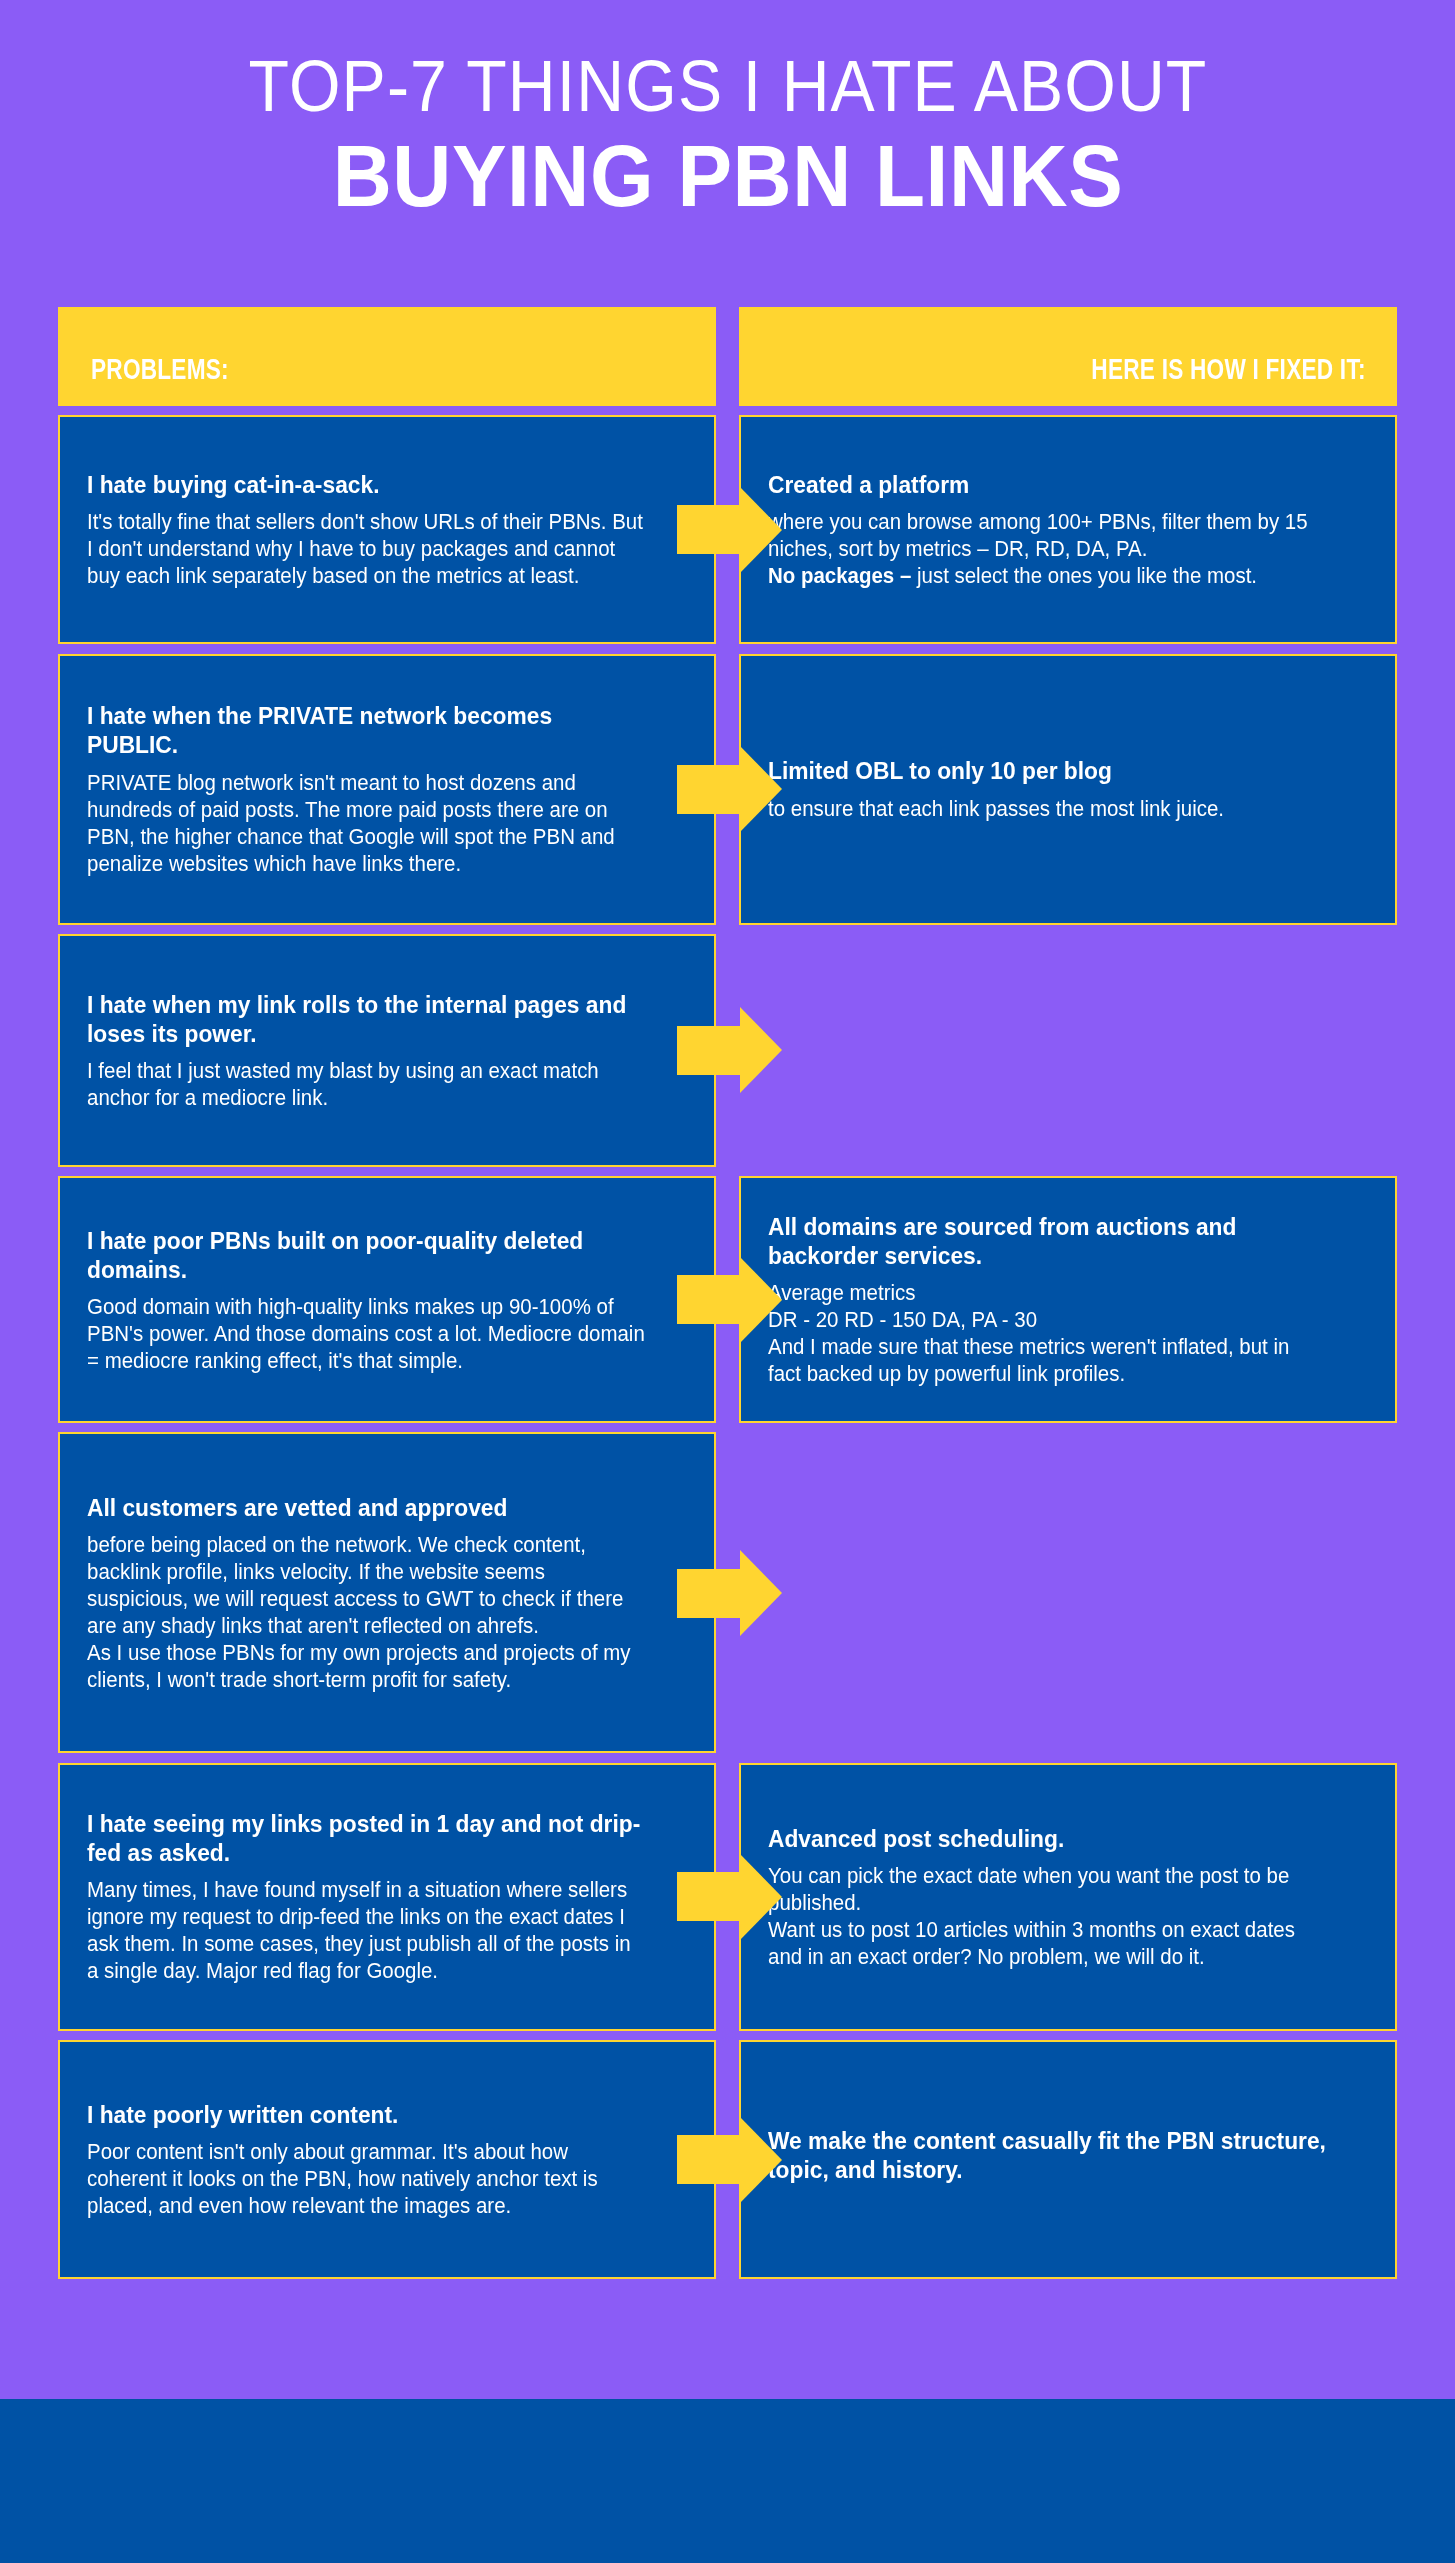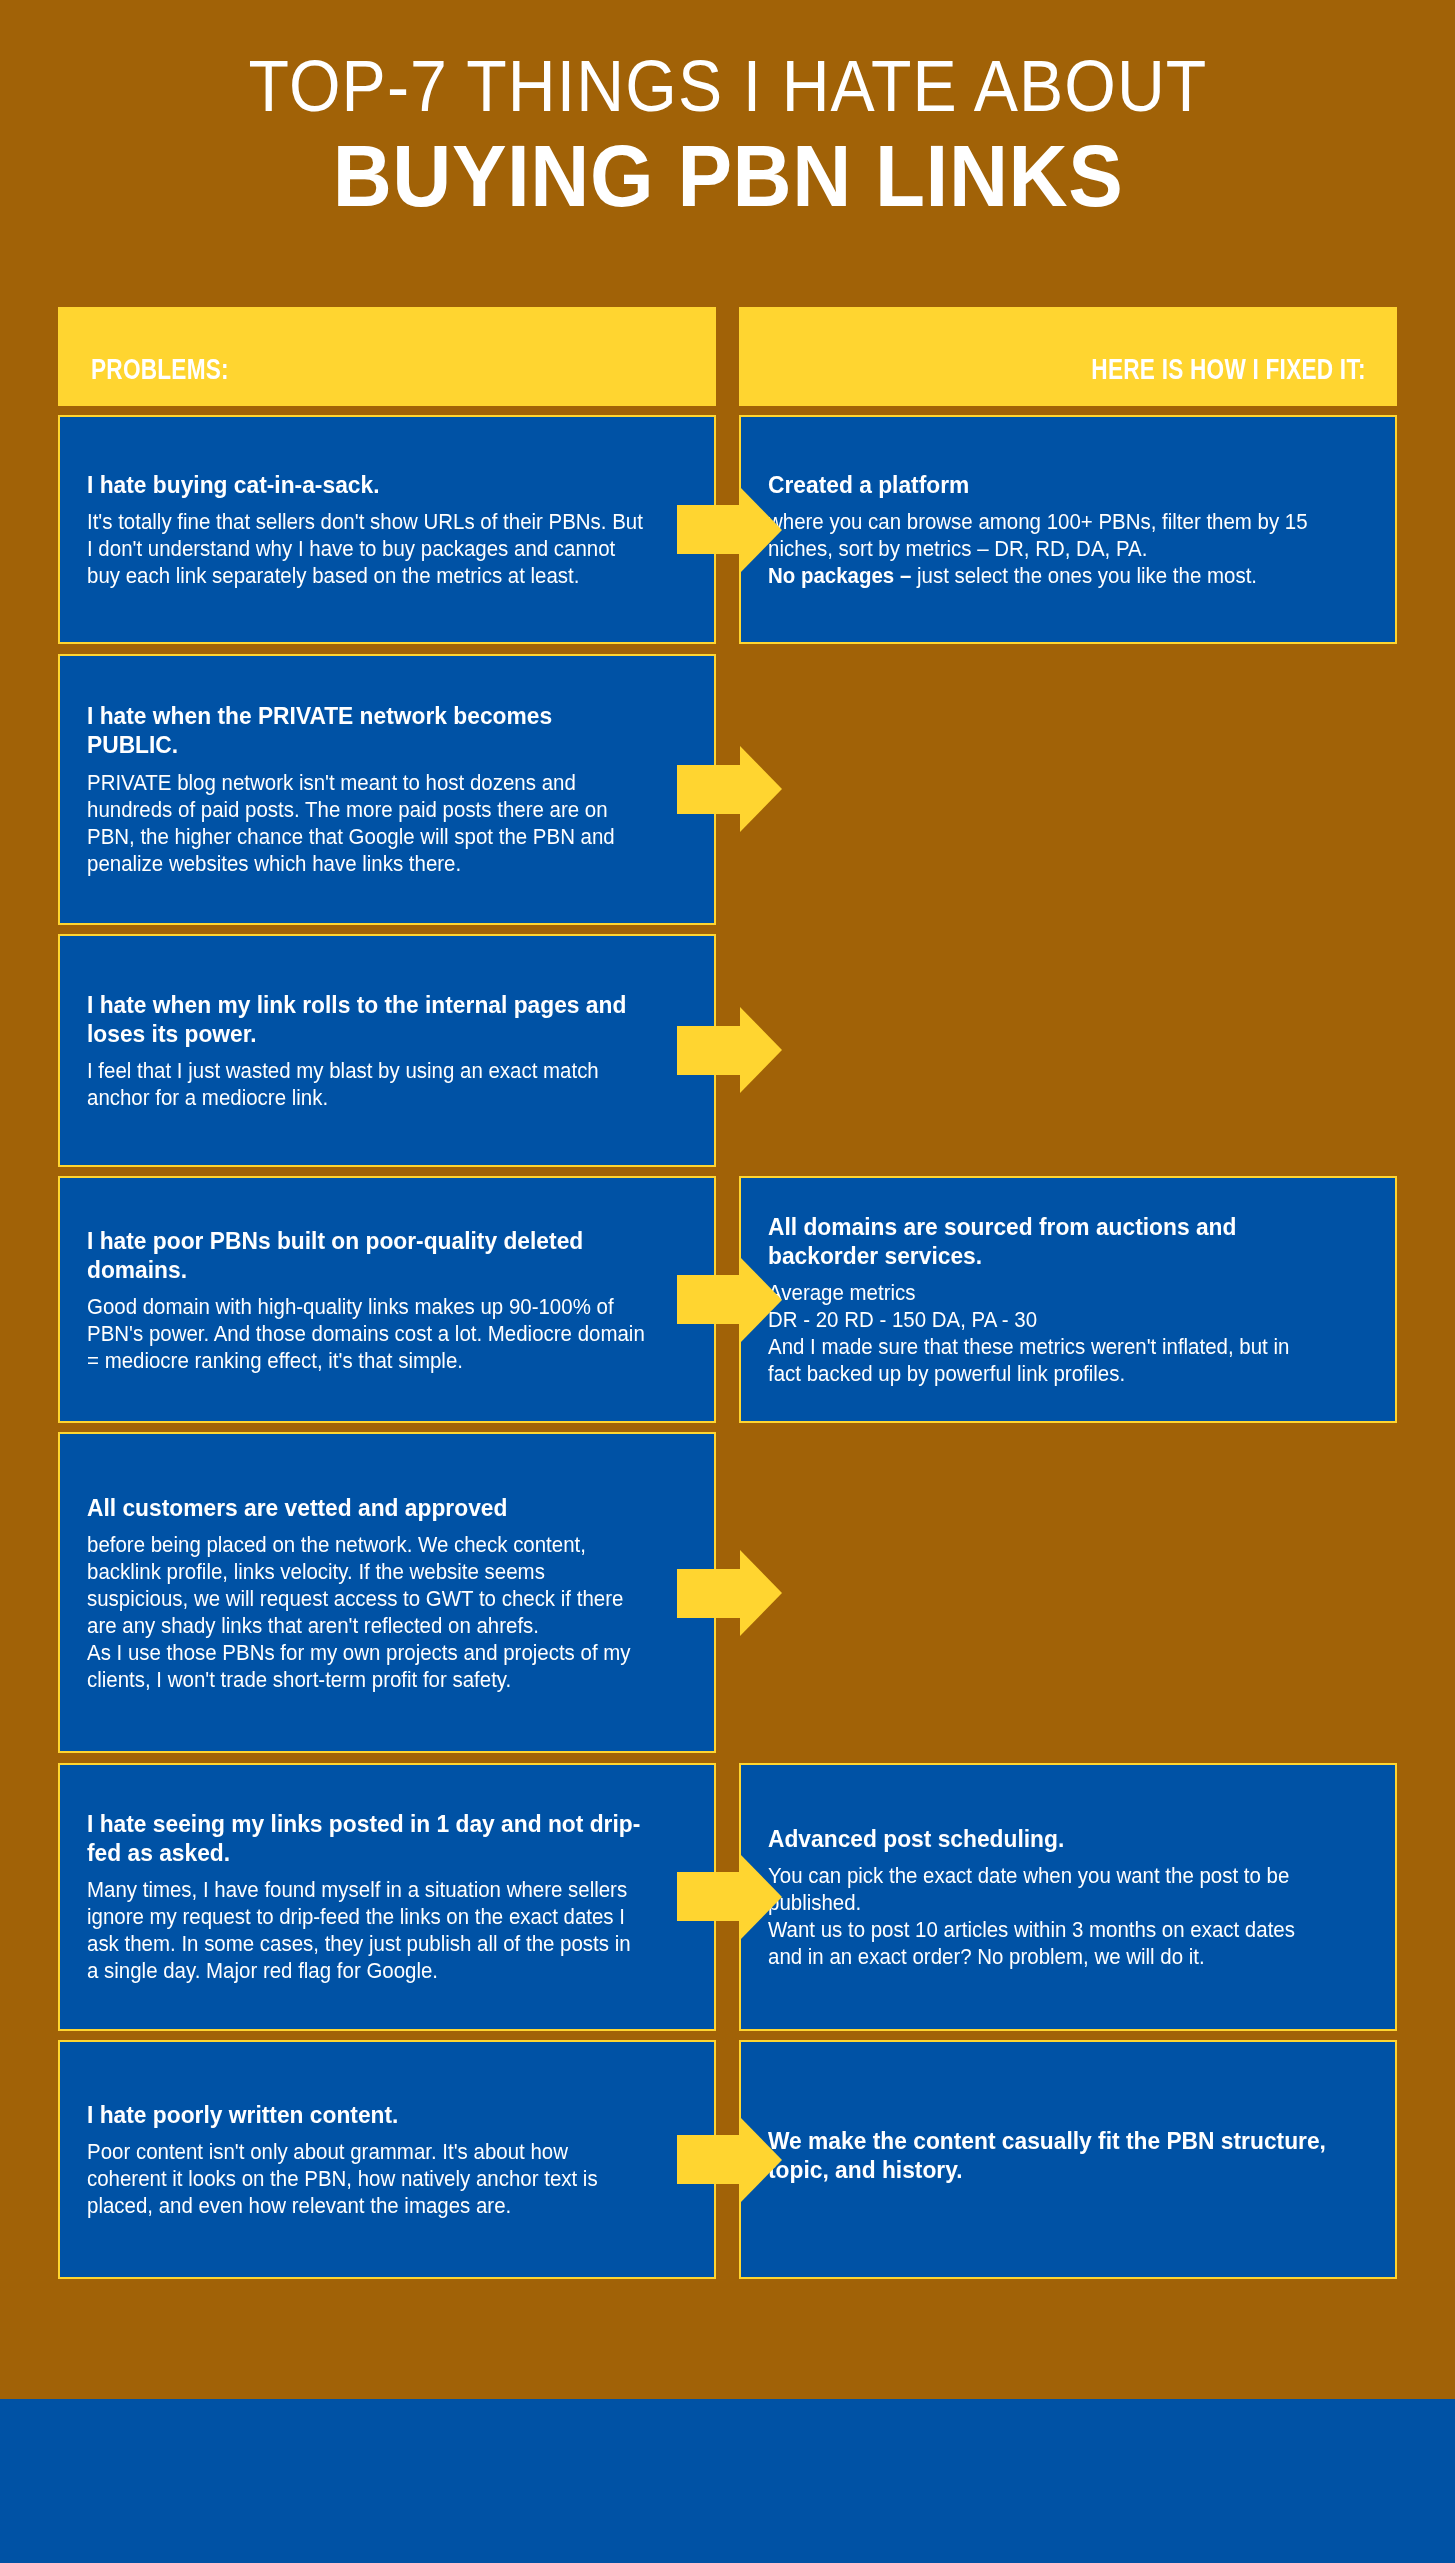--- a/index.html
+++ b/index.html
@@ -2,21 +2,21 @@
 <html style="font-size:9.3px"><head>
 <meta charset="utf-8">
 <style>
   * { margin:0; padding:0; box-sizing:border-box; }
   html, body {
     width:1456px; height:2563px;
     background:#0052A5;
     font-family:"Liberation Sans", sans-serif;
     overflow:hidden;
   }
-  .page { position:relative; width:1456px; height:2563px; background:#a16207; }
+  .page { position:relative; width:1456px; height:2563px; background:#8b5cf6; }
 
   
   .title-block { position:absolute; left:0; top:51px; width:1456px; text-align:center; }
   .title-line1 {
     color:#ffffff;
     font-size:72px;
     line-height:70px;
     letter-spacing:1.2px;
     font-weight:400;
     transform:scaleX(0.92);
@@ -173,20 +173,24 @@
 
     <div class="row r2">
       <div class="card vtop">
         <div class="h">I hate when the PRIVATE network becomes PUBLIC.</div>
         <div class="p">PRIVATE blog network isn't meant to host dozens and hundreds of paid posts. The more paid posts there are on PBN, the higher chance that Google will spot the PBN and penalize websites which have links there.</div>
       </div>
       <div class="arrow">
         <div class="shaft"></div>
         <div class="head"></div>
       </div>
+      <div class="card">
+        <div class="h">Limited OBL to only 10 per blog</div>
+        <div class="p">to ensure that each link passes the most link juice.</div>
+      </div>
     </div>
 
     <div class="row r3">
       <div class="card">
         <div class="h">I hate when my link rolls to the internal pages and loses its power.</div>
         <div class="p">I feel that I just wasted my blast by using an exact match anchor for a mediocre link.</div>
       </div>
       <div class="arrow">
         <div class="shaft"></div>
         <div class="head"></div>

